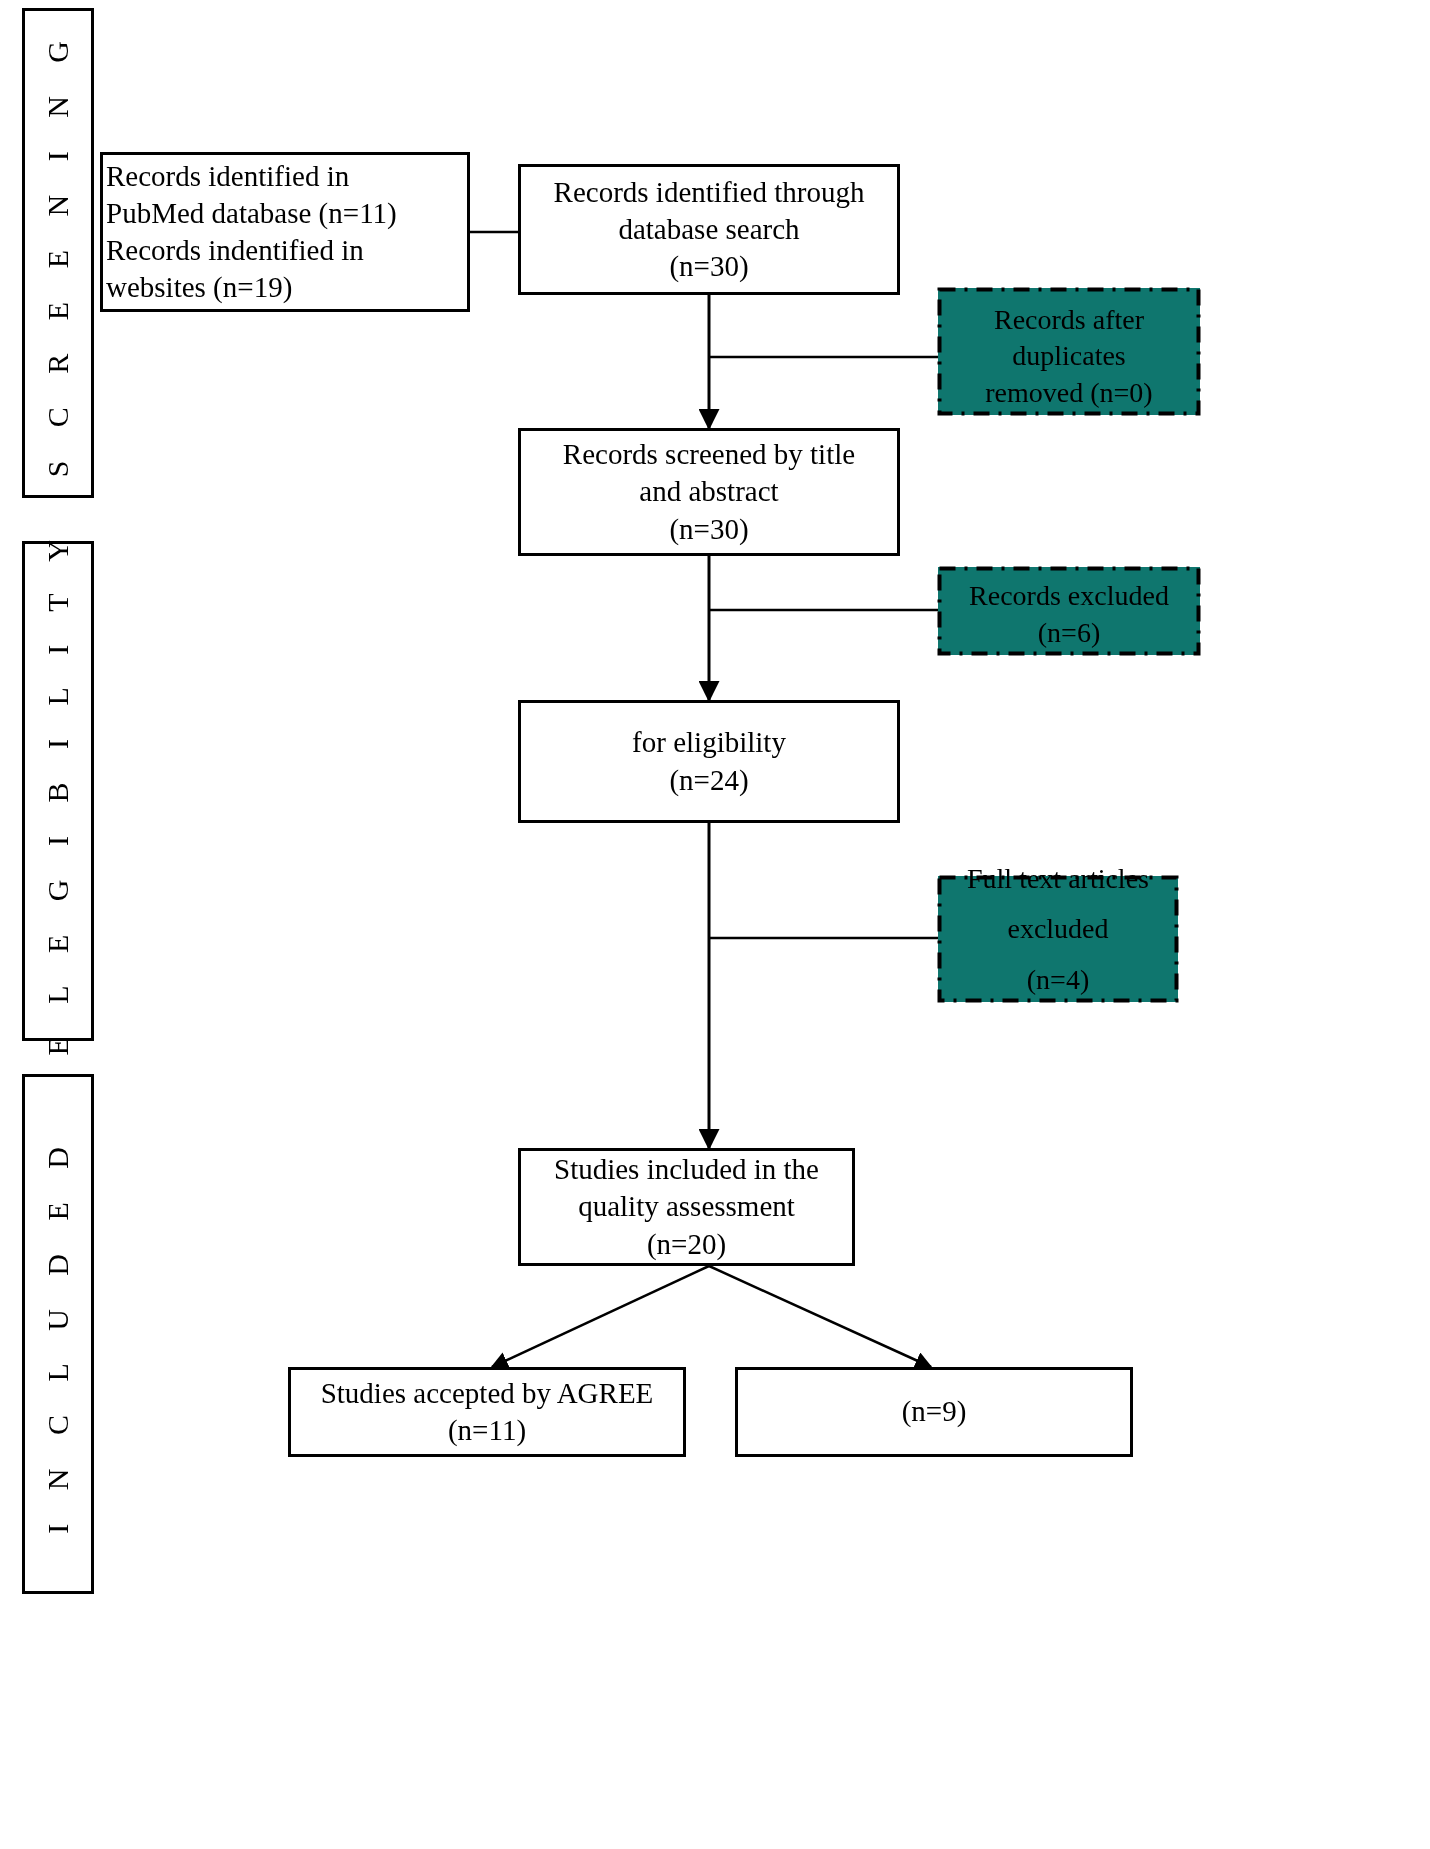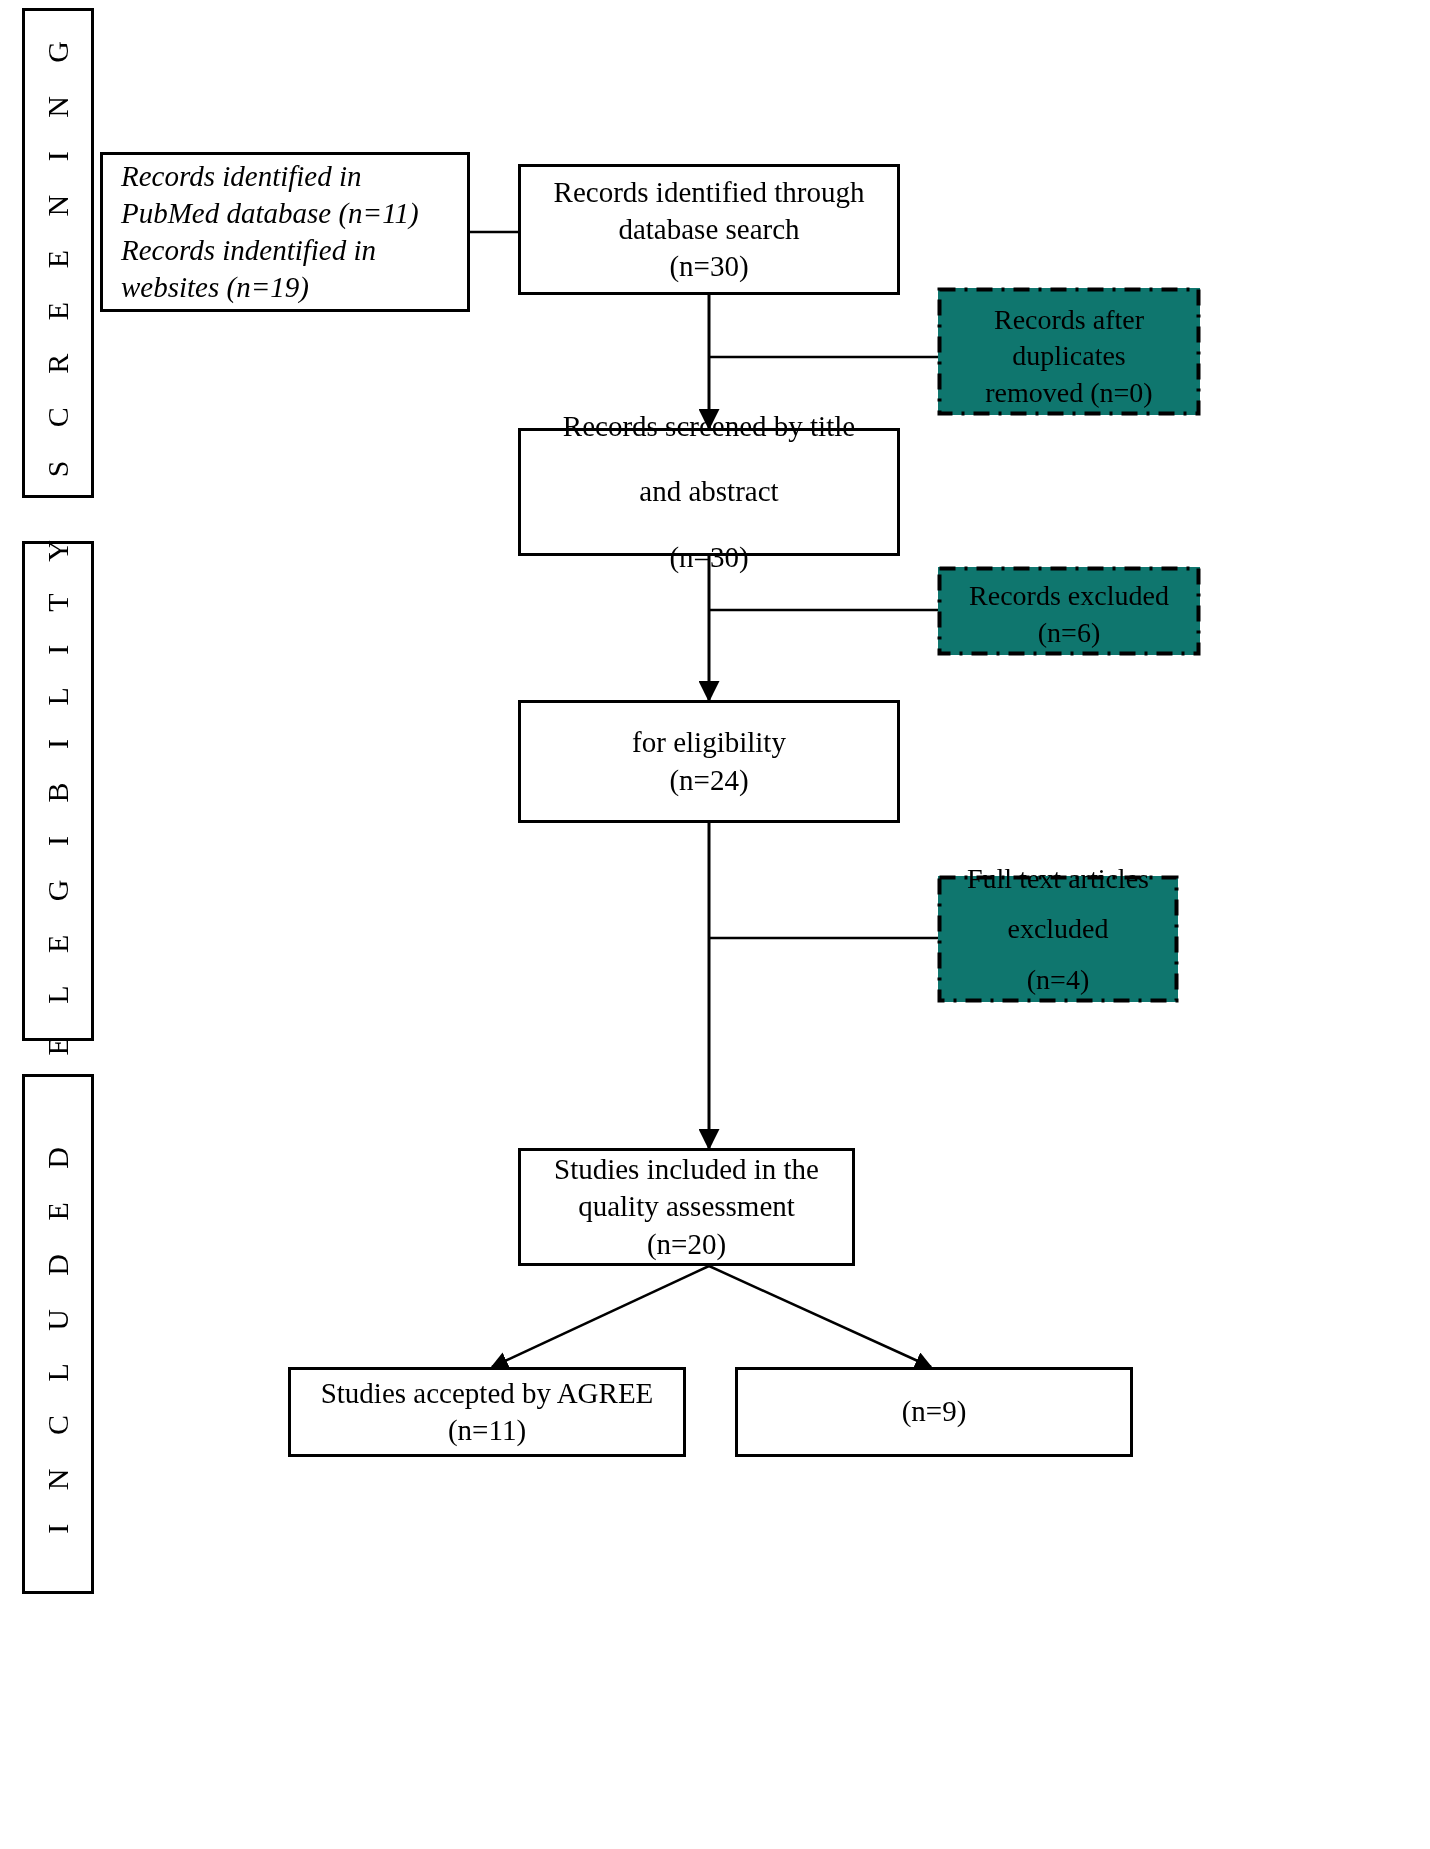--- a/index.html
+++ b/index.html
@@ -50,22 +50,21 @@
     align-items: center;
     justify-content: center;
     text-align: center;
     font-size: 29px;
     line-height: 1.28;
     padding: 4px 10px;
   }
   .node.left-align {
     align-items: flex-start;
     text-align: left;
-    padding-left: 18px;
-    font-style: italic;
+    padding-left: 3px;
   }
 
   
   .node-dashdot {
     position: absolute;
     background: #0f766e;
     box-sizing: border-box;
     display: flex;
     flex-direction: column;
     align-items: center;
@@ -143,21 +142,21 @@
     <span class="ln">Records indentified in</span>
     <span class="ln">websites (n=19)</span>
   </div>
 
   <div class="node" style="left:518px; top:164px; width:382px; height:131px;">
     <span class="ln">Records identified through</span>
     <span class="ln">database search</span>
     <span class="ln">(n=30)</span>
   </div>
 
-  <div class="node" style="left:518px; top:428px; width:382px; height:128px;gap:28px;">
+  <div class="node" style="left:518px; top:428px; width:382px; height:128px;">
     <span class="ln">Records screened by title</span>
     <span class="ln">and abstract</span>
     <span class="ln">(n=30)</span>
   </div>
 
   <div class="node" style="left:518px; top:700px; width:382px; height:123px;">
     <span class="ln">for eligibility</span>
     <span class="ln">(n=24)</span>
   </div>
 

